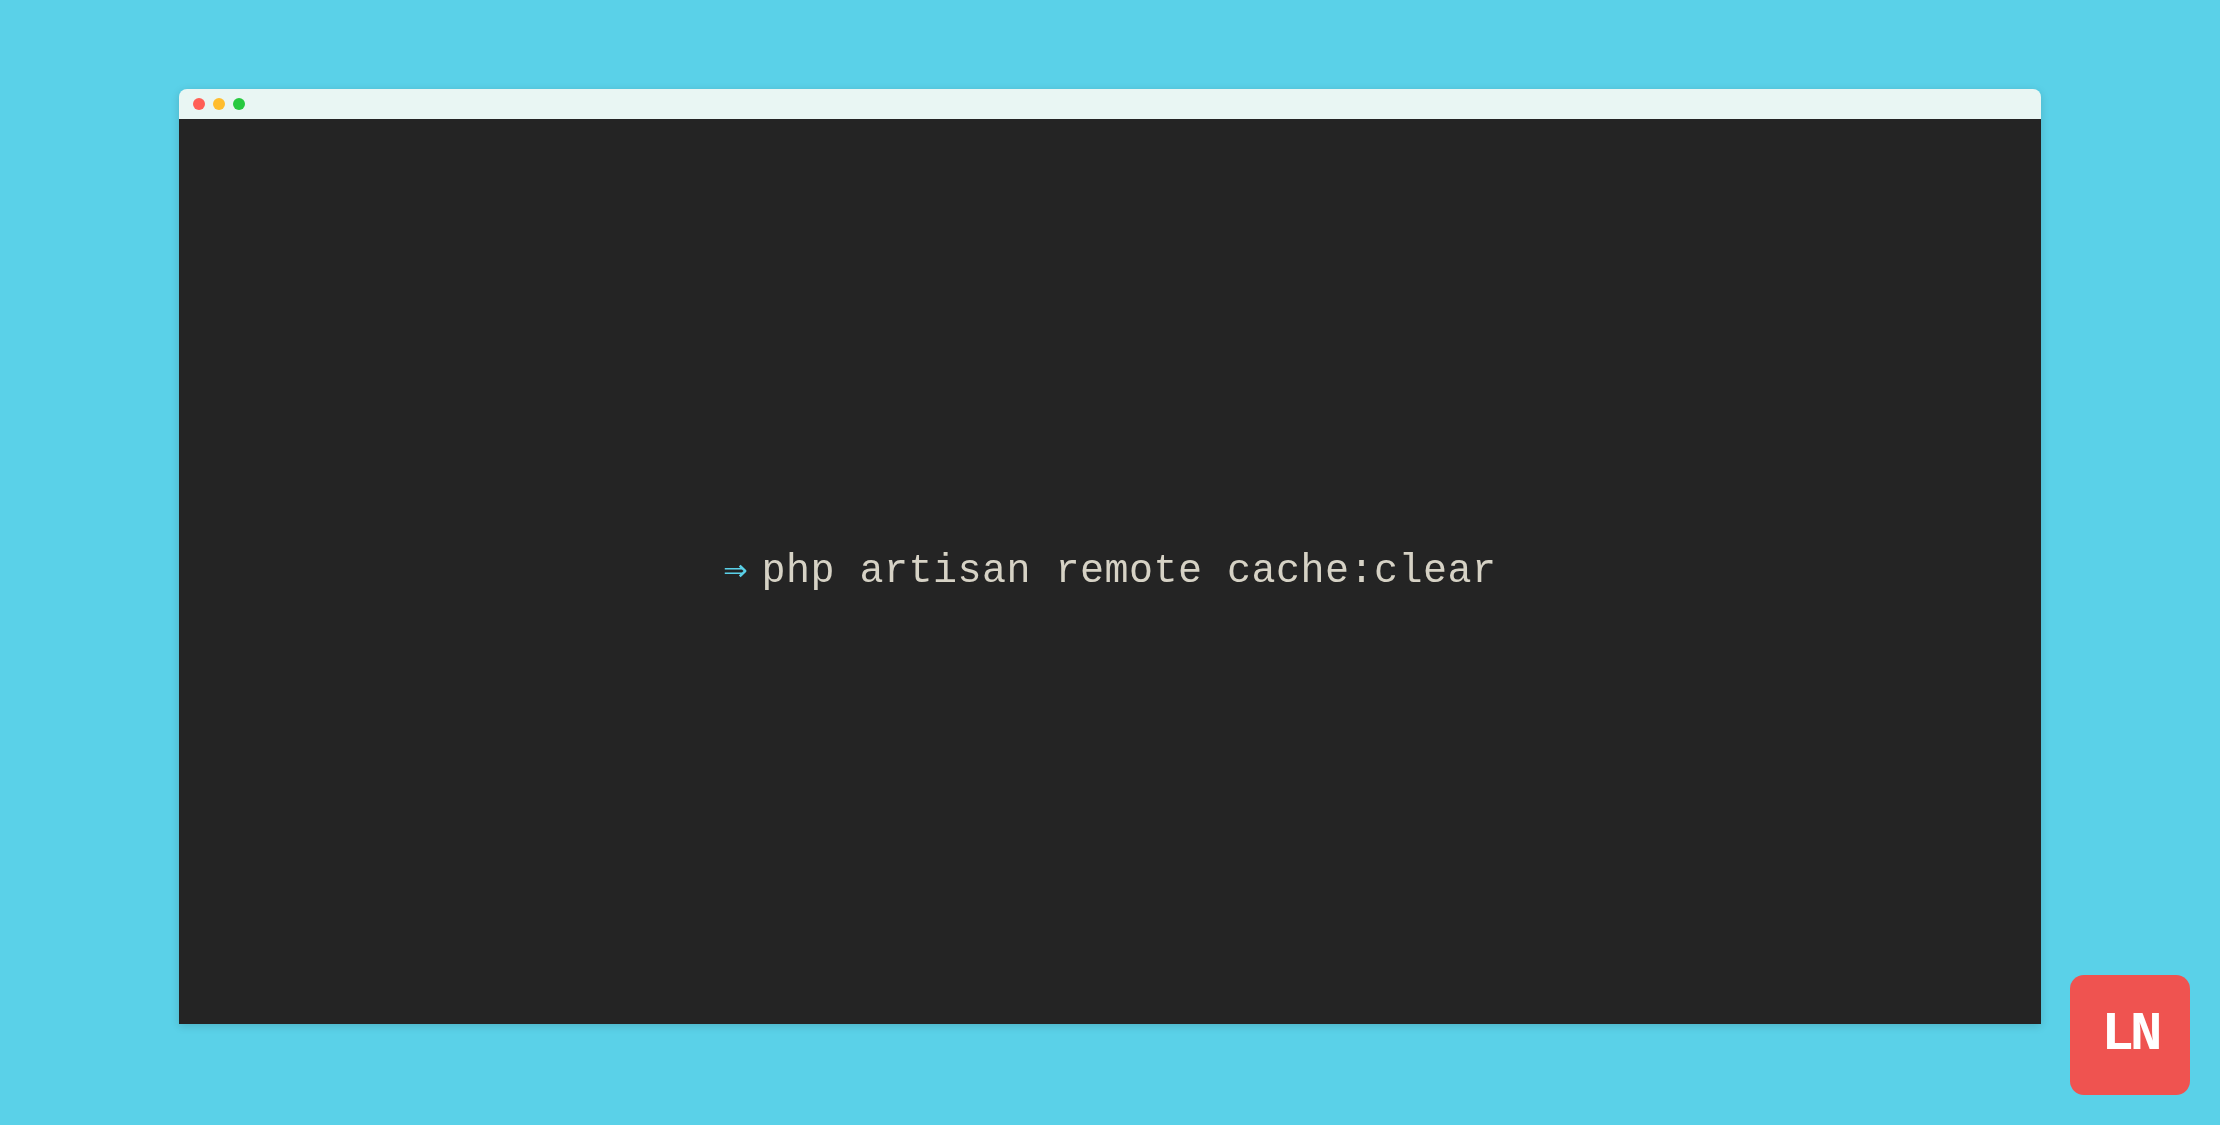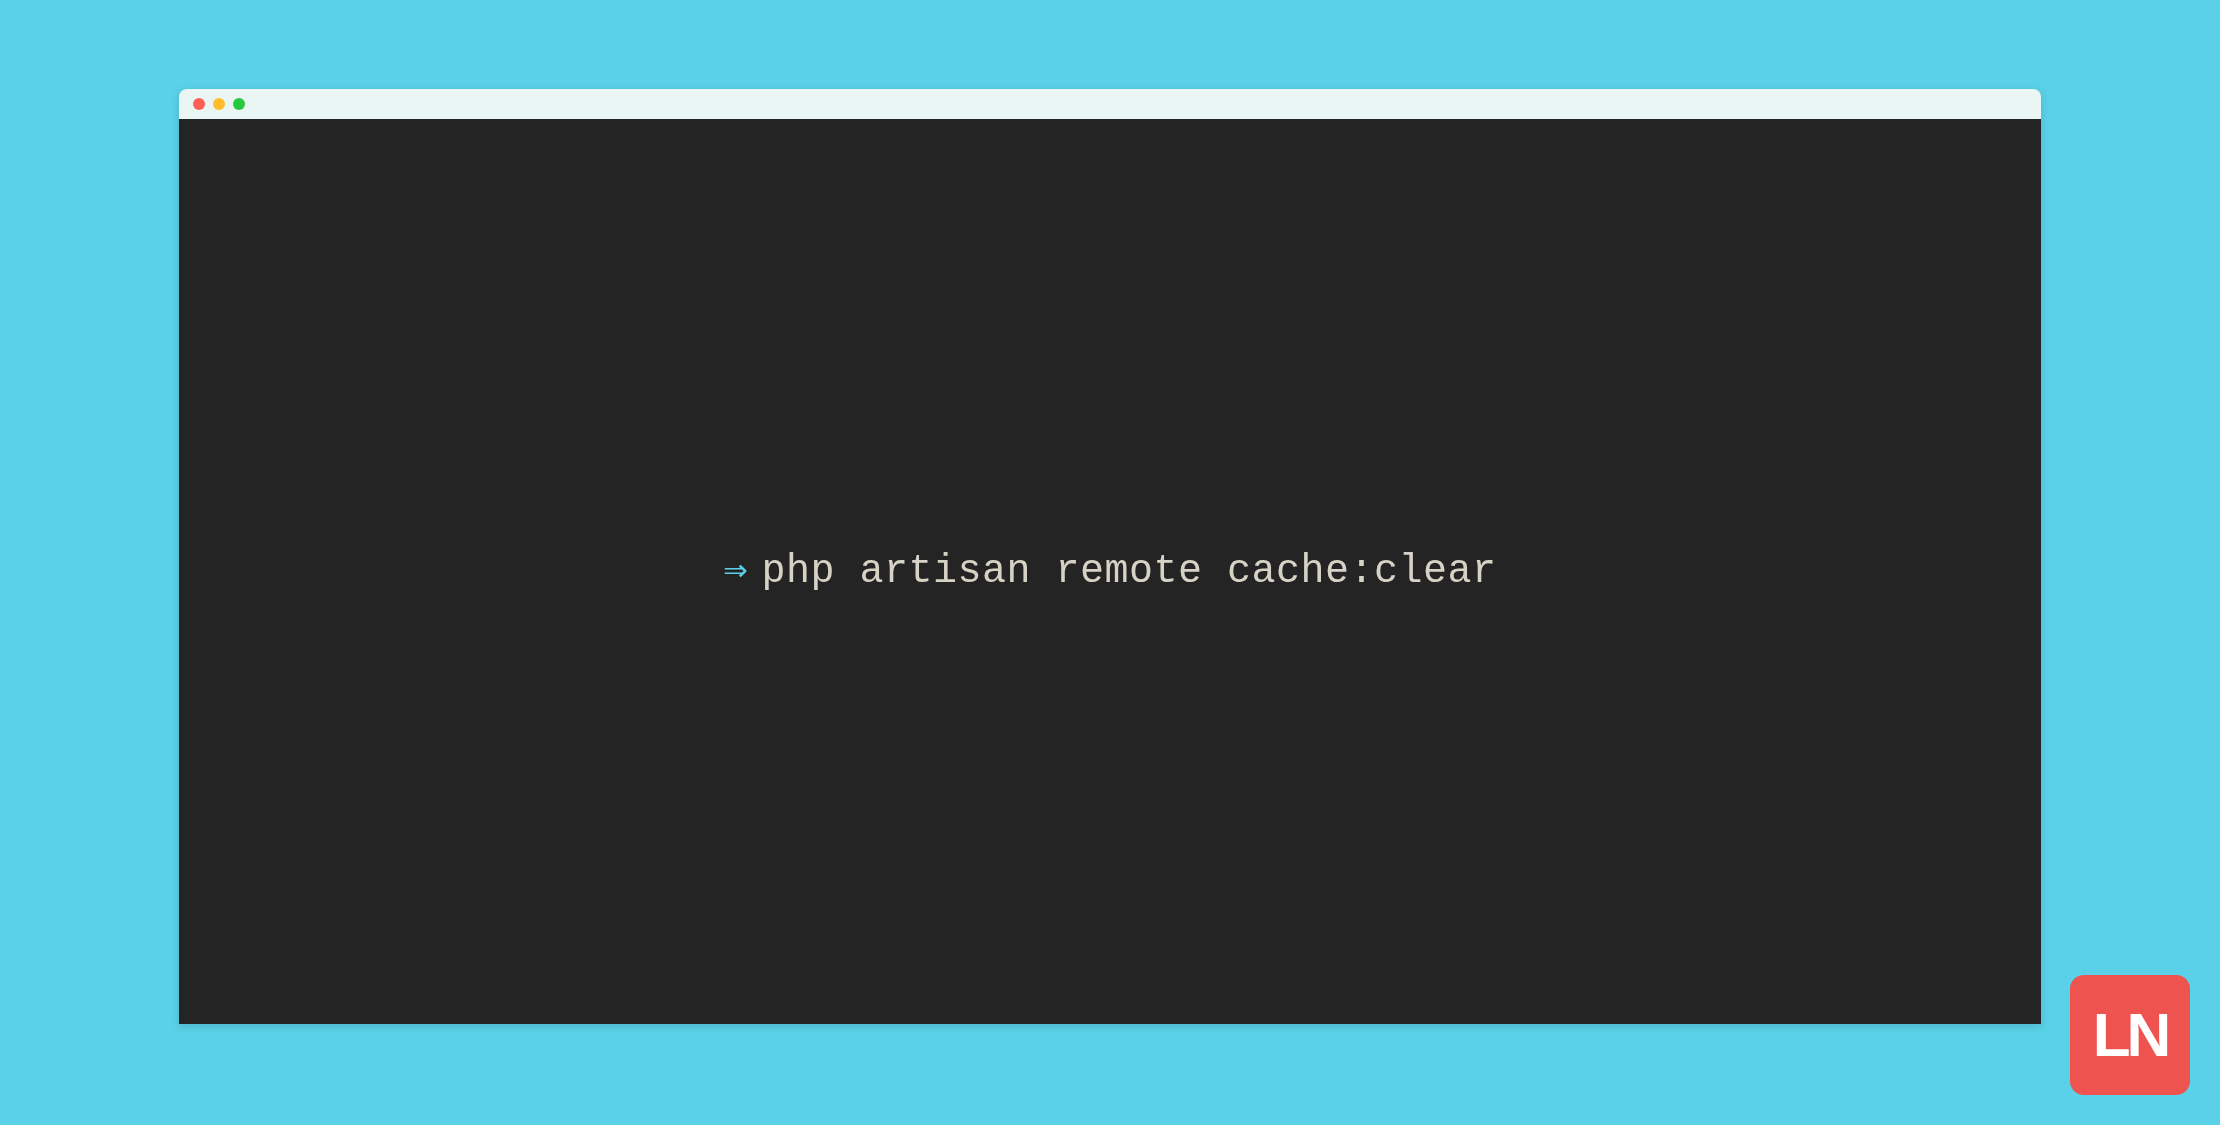--- a/index.html
+++ b/index.html
@@ -85,23 +85,23 @@
       height: 120px;
       background-color: #ef5350;
       border-radius: 14px;
       display: flex;
       align-items: center;
       justify-content: center;
     }
 
     .logo-text {
       color: #ffffff;
-      font-size: 62px;
+      font-size: 54px;
       font-weight: 600;
-      font-family: Liberation Sans, sans-serif;
+      font-family: Liberation Mono, monospace;
       letter-spacing: -4px;
       line-height: 1;
     }
   </style>
 </head>
 <body>
 
 <div class="terminal-window">
   <div class="titlebar">
     <div class="traffic-light red"></div>

